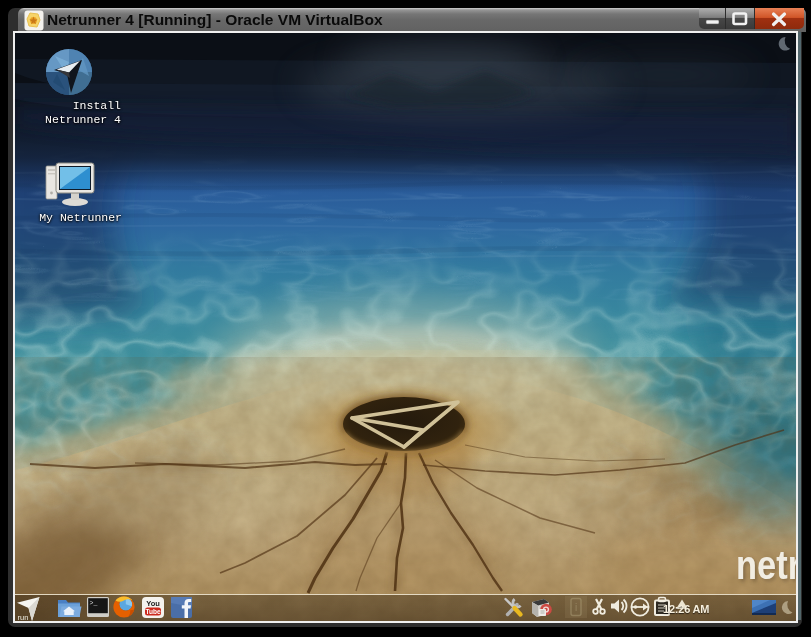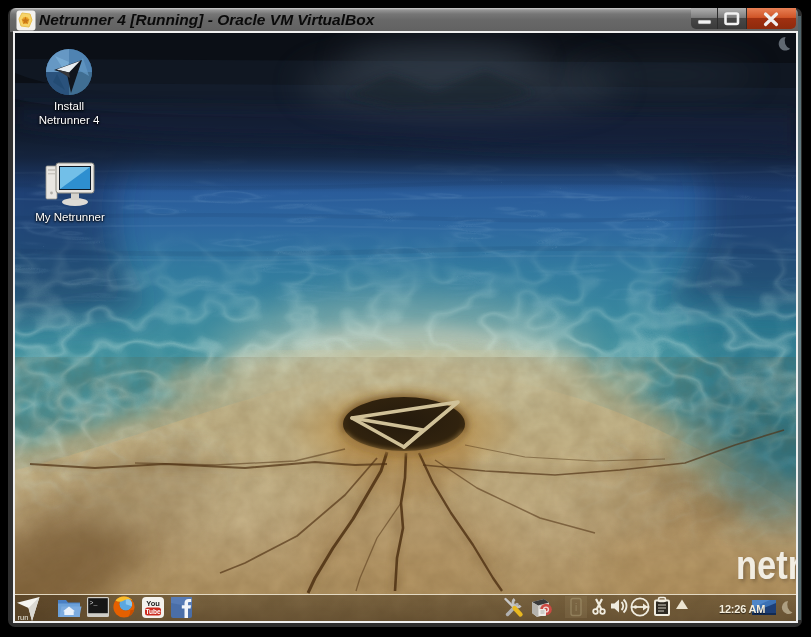--- a/index.html
+++ b/index.html
@@ -1,34 +1,34 @@
 <!DOCTYPE html>
 <html><head>
 <meta charset="utf-8">
 <style>
 html,body{margin:0;padding:0;background:#000;}
 body{width:811px;height:637px;position:relative;overflow:hidden;font-family:"Liberation Sans",sans-serif;}
 #win{position:absolute;left:8px;top:8px;width:794px;height:619px;background:#2e2e2e;border-radius:7px;}
 #winright{position:absolute;left:798px;top:16px;width:3px;height:604px;background:linear-gradient(180deg,#4e6268,#6e8a90 40%,#506468);}
-#titlebar{position:absolute;left:10px;top:8px;width:788px;height:24px;border-radius:6px 6px 0 0;background:linear-gradient(180deg,#cecece 0%,#969696 8%,#767676 25%,#686868 50%,#616161 100%);font-style:italic;}
+#titlebar{position:absolute;left:18px;top:8px;width:788px;height:24px;border-radius:6px 6px 0 0;background:linear-gradient(180deg,#cecece 0%,#969696 8%,#767676 25%,#686868 50%,#616161 100%);}
 #titleicon{position:absolute;left:6px;top:2px;width:20px;height:21px;}
 #titletext{position:absolute;left:29px;top:2.5px;font-size:15.5px;font-weight:bold;color:#0a0a0a;}
 #btns{position:absolute;left:681px;top:0px;height:21px;width:105px;border-radius:0 0 5px 5px;overflow:hidden;}
 .btn{position:absolute;top:0;height:21px;}
 #btnmin{left:0;width:26px;background:linear-gradient(180deg,#b0b0b0,#7e7e7e 45%,#474747 50%,#3a3a3a);}
 #btnmax{left:27px;width:28px;background:linear-gradient(180deg,#b0b0b0,#7e7e7e 45%,#474747 50%,#3a3a3a);}
 #btnclose{left:56px;width:49px;background:linear-gradient(180deg,#e88055,#d05528 45%,#a03010 50%,#8e2a0c);}
 .vsep{position:absolute;top:0;width:1px;height:21px;background:#2c2c2c;}
 #screen{position:absolute;left:13px;top:31px;width:785px;height:592px;border:2px solid #efefef;box-sizing:border-box;background:#0d1520;}
 #wall{position:absolute;left:0;top:0;width:781px;height:588px;}
-.dicon{position:absolute;text-align:center;color:#fff;font-size:11.5px;text-shadow:0 1px 2px #000,0 0 3px #000;}
+.dicon{position:absolute;text-align:right;color:#fff;font-size:11.5px;text-shadow:0 1px 2px #000,0 0 3px #000;font-family:Liberation Mono, monospace;}
 #icon1{left:2px;top:15px;width:104px;}
 #icon2{left:3px;top:128px;width:104px;}
 #panel{position:absolute;left:0px;top:561px;width:781px;height:27px;background:linear-gradient(180deg,rgba(48,35,18,.42),rgba(40,29,14,.48));border-top:1px solid rgba(242,232,210,.9);box-sizing:border-box;}
-#clock{position:absolute;left:704px;top:570px;width:60px;font-size:11px;letter-spacing:-0.2px;font-weight:bold;color:#f6efdd;text-shadow:0 1px 1px rgba(0,0,0,.6);}
+#clock{position:absolute;left:648px;top:570px;width:60px;font-size:11px;letter-spacing:-0.2px;font-weight:bold;color:#f6efdd;text-shadow:0 1px 1px rgba(0,0,0,.6);}
 </style>
 </head>
 <body>
 <div id="win"></div>
 <div id="winright"></div>
 <div id="titlebar">
   <svg id="titleicon" viewBox="0 0 20 21">
     <rect x="0.5" y="0.5" width="19" height="20" rx="3" fill="#f4f2ee"></rect>
     <path d="M6,3 L14,4 L16,10 L13,17 L5,16 L3,9 Z" fill="#f7d469"></path>
     <path d="M6,3 L14,4 L16,10 L13,17 L5,16 L3,9 Z" fill="none" stroke="#e8c050" stroke-width="1"></path>

